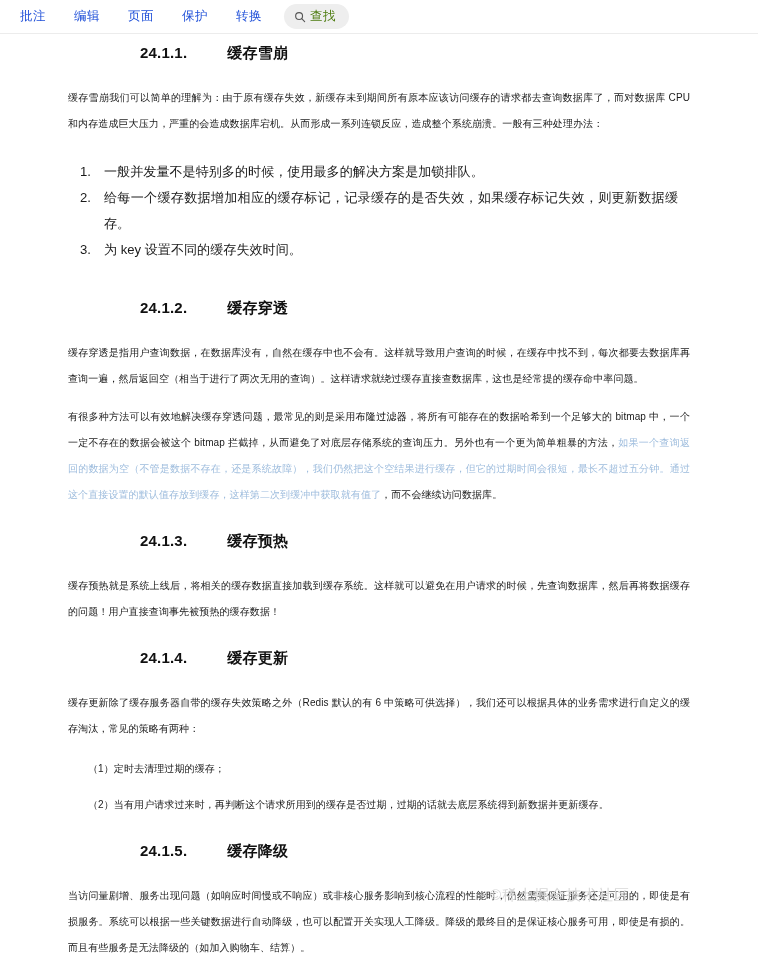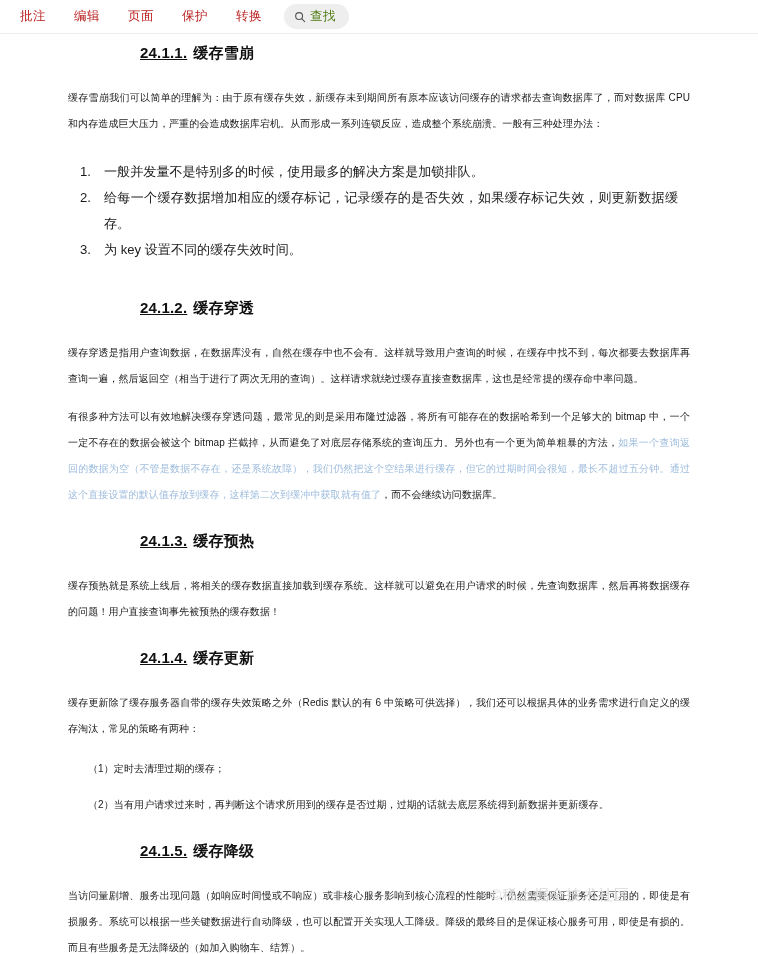--- a/index.html
+++ b/index.html
@@ -22,21 +22,21 @@
     border-bottom: 1px solid #ececec;
     display: flex;
     align-items: center;
     padding: 0 8px;
     box-sizing: border-box;
     position: relative;
     z-index: 5;
   }
   .menu-item {
     font-size: 12.5px;
-    color: #b91c1c;
+    color: #1d4ed8;
     padding: 4px 12px;
     margin-right: 4px;
     cursor: default;
     white-space: nowrap;
     letter-spacing: 0.5px;
   }
   .search-btn {
     display: flex;
     align-items: center;
     gap: 4px;
@@ -77,21 +77,21 @@
     font-size: 15px;
     font-weight: bold;
     color: #111111;
     margin: 0;
     padding: 0;
     text-align: left;
     padding-left: 72px;
     line-height: 1.4;
     letter-spacing: 0.2px;
   }
-  h3.heading .num { margin-right: 6px; text-decoration: underline; }
+  h3.heading .num { margin-right: 40px; }
 
   p.para {
     font-size: 10px;
     color: #1a1a1a;
     line-height: 26px;
     margin: 0;
     text-align: justify;
     text-justify: inter-ideograph;
     letter-spacing: 0.1px;
   }

